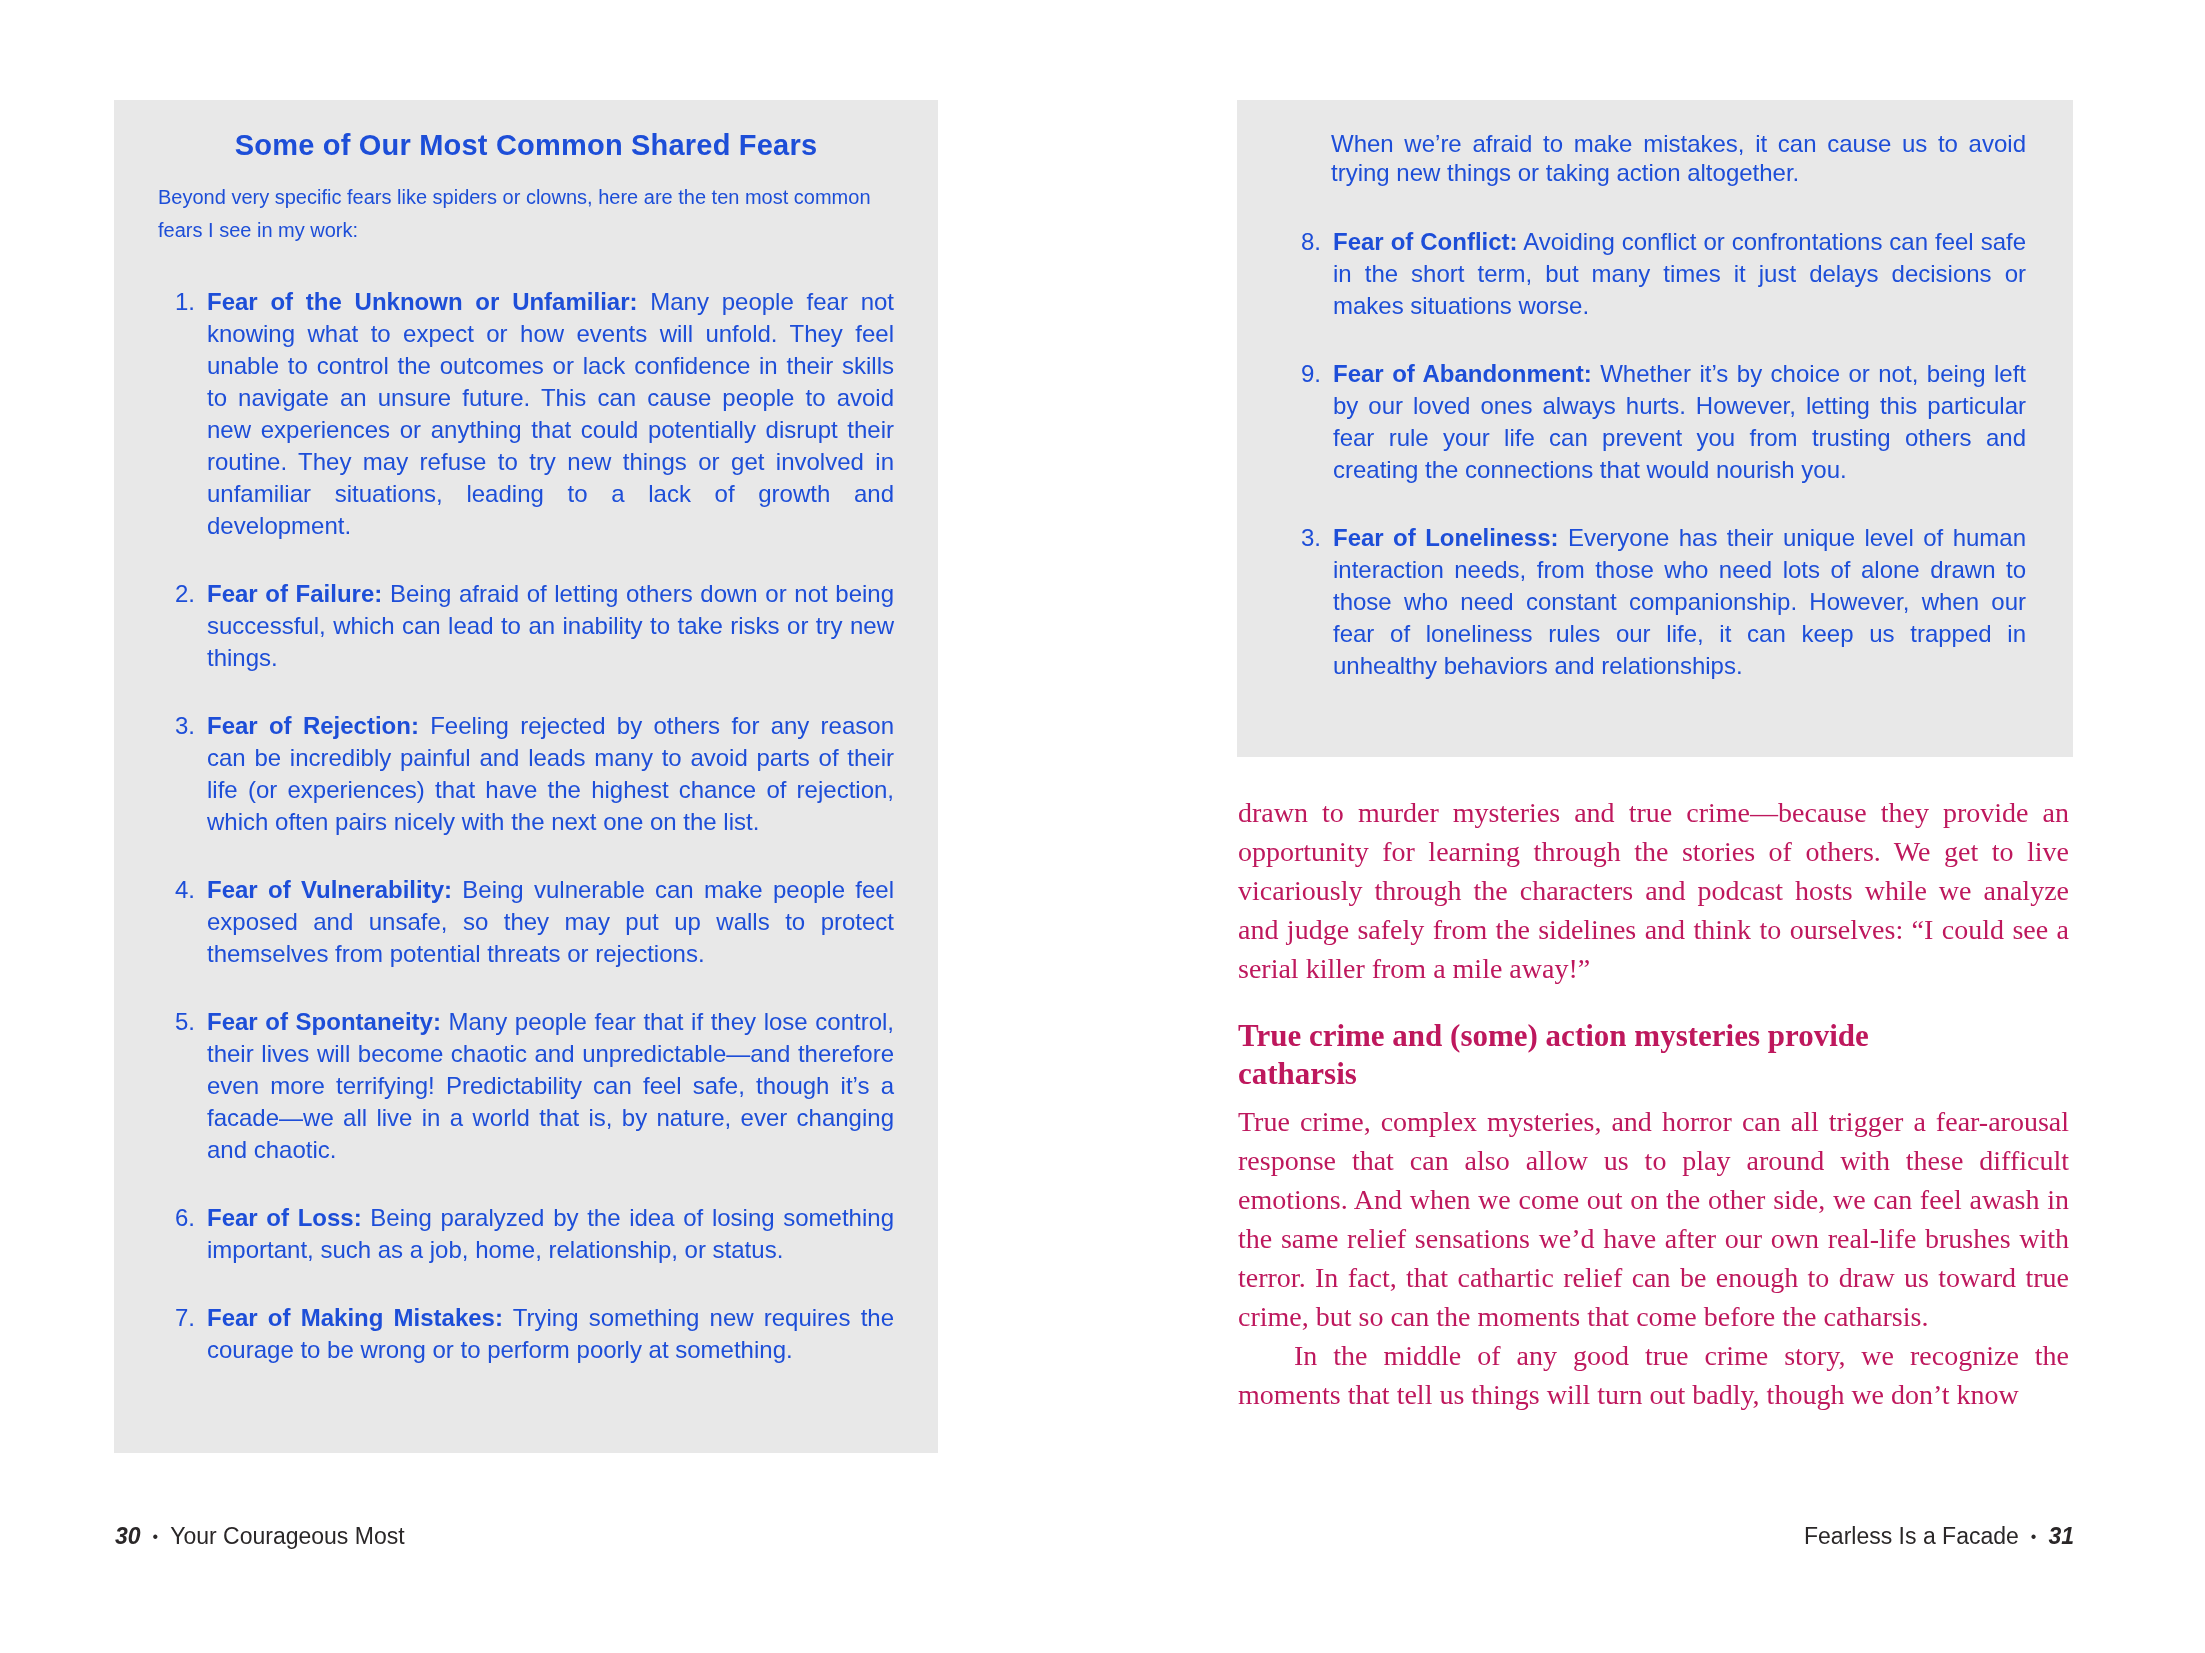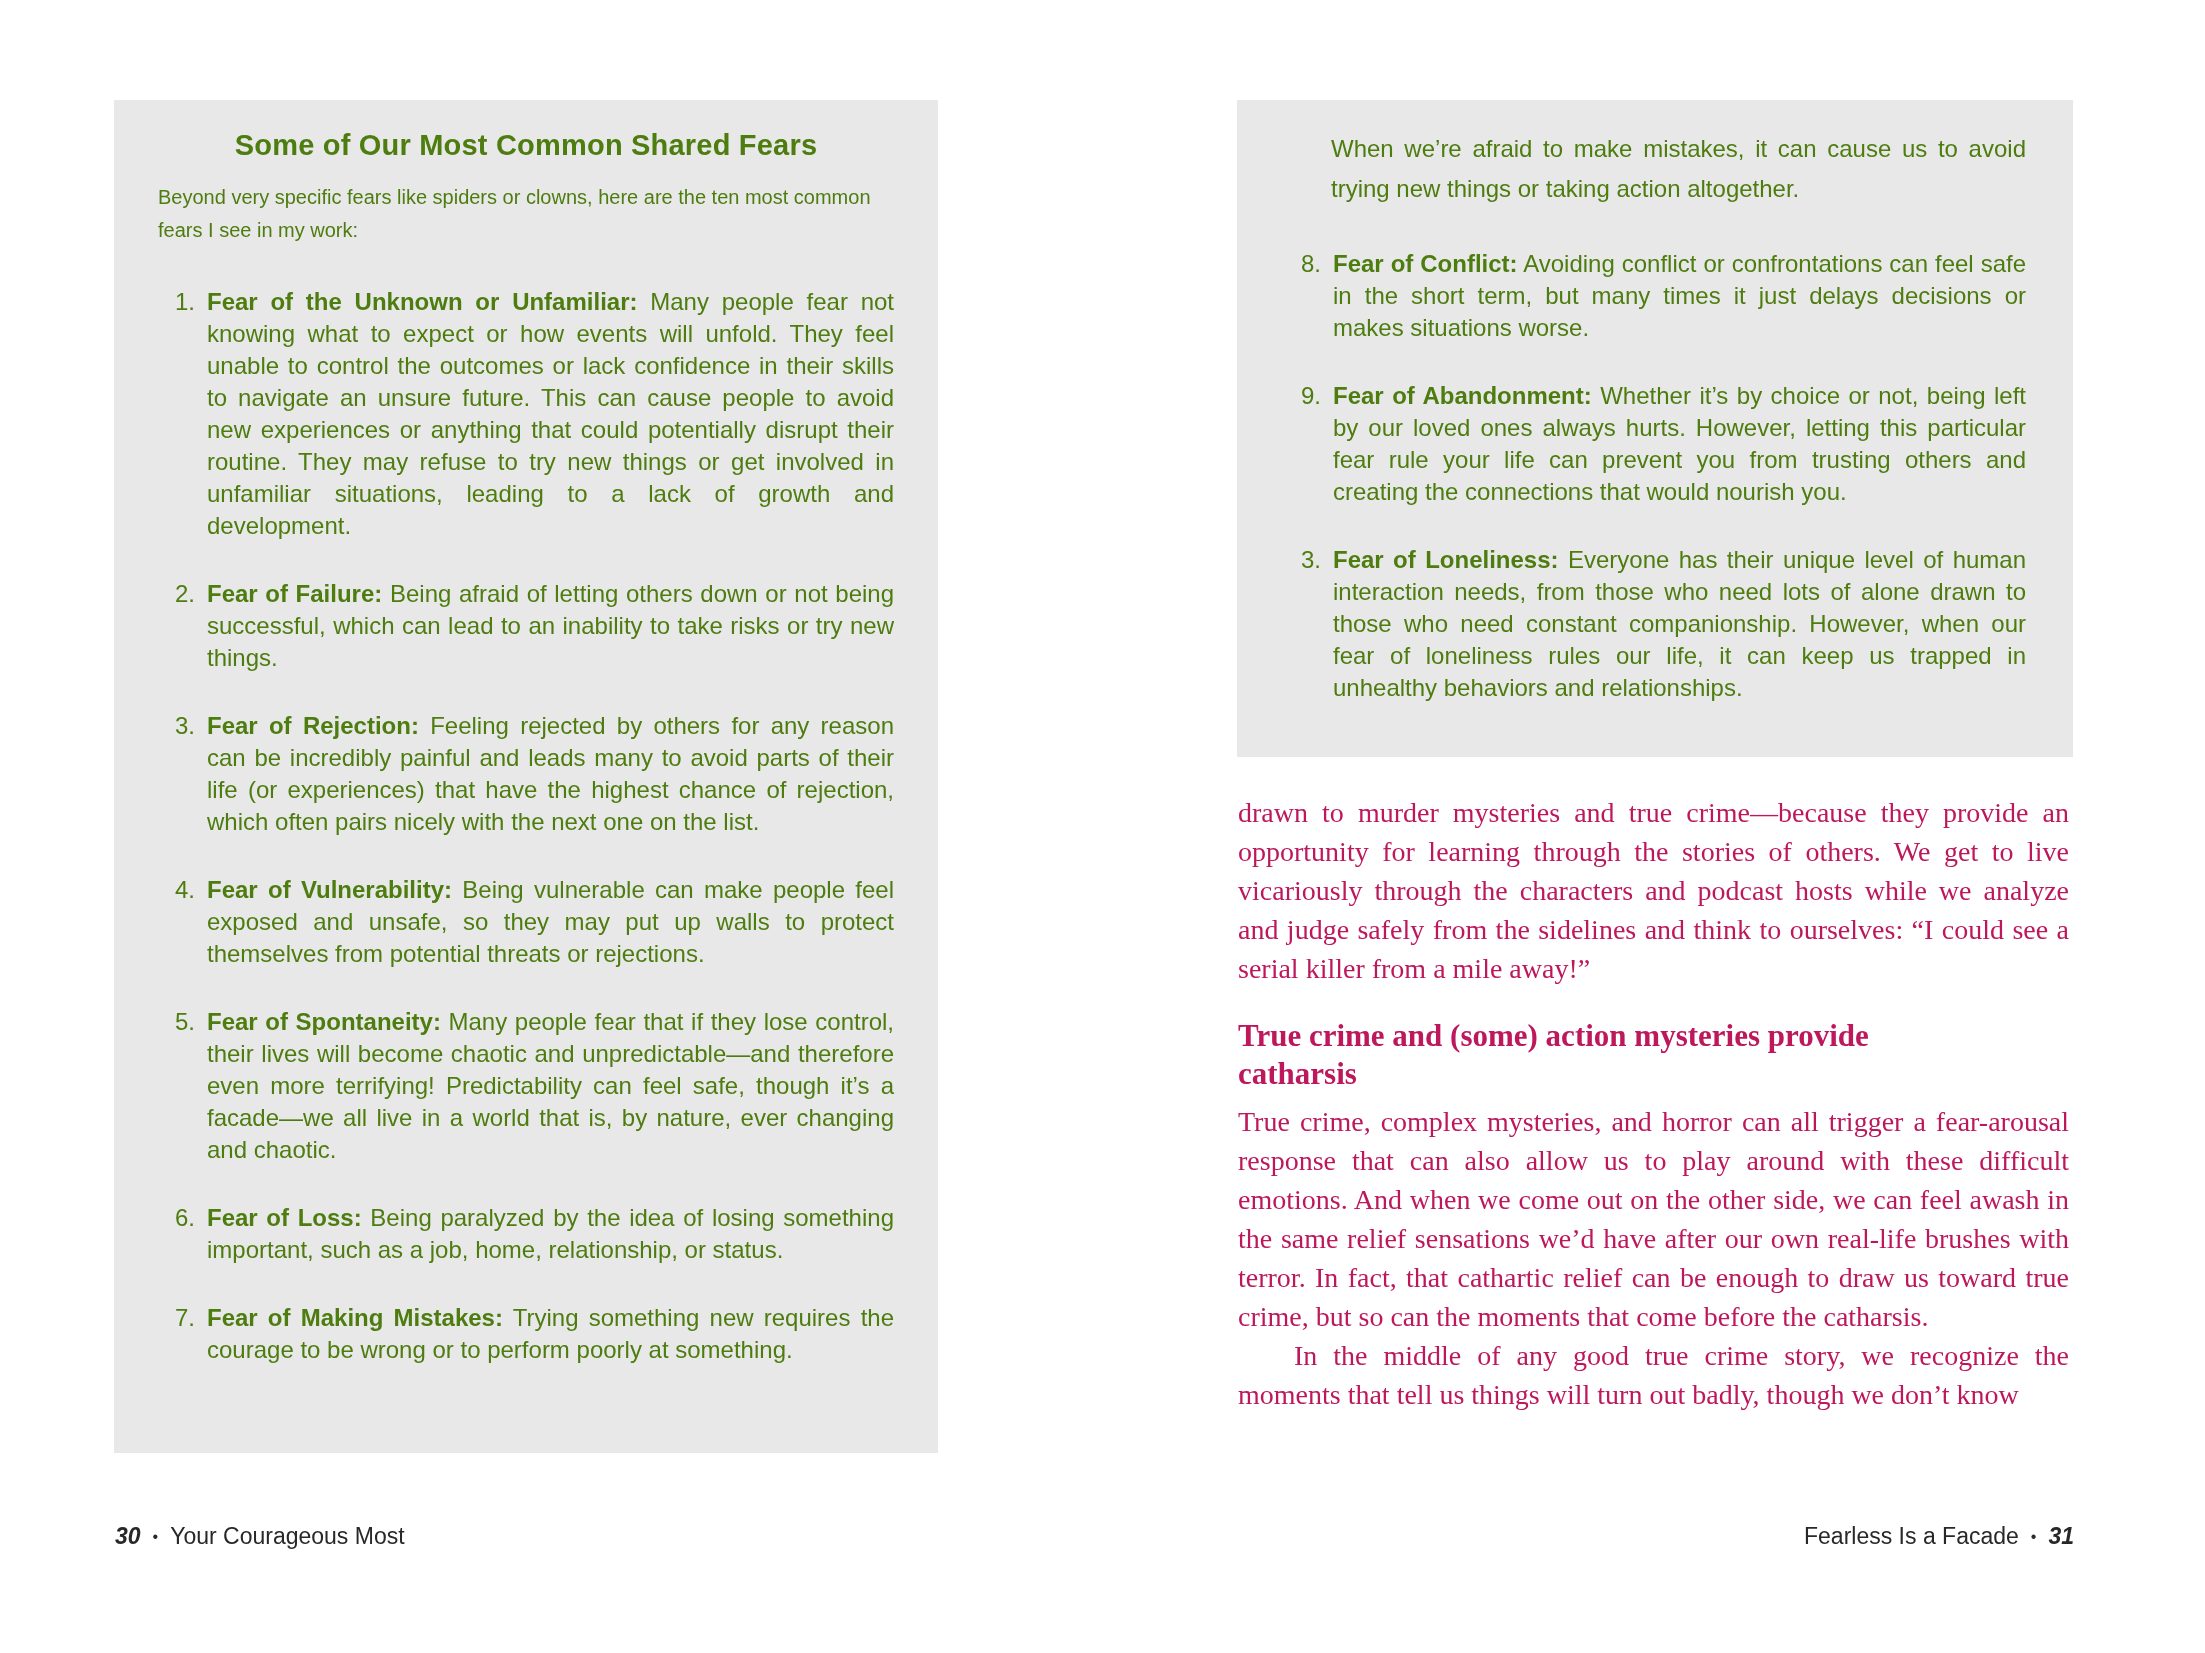--- a/index.html
+++ b/index.html
@@ -15,21 +15,21 @@
     color: #232122;
     overflow: hidden;
   }
 
   
   .fear-box {
     position: absolute;
     background: #e8e8e8;
     box-sizing: border-box;
     font-family: "Liberation Sans", sans-serif;
-    color: #4d7c0f;
+    color: #1d4ed8;
   }
   .fear-box.left {
     left: 114px;
     top: 100px;
     width: 824px;
     min-height: 1353px;
     padding: 24px 44px 34px 44px;
   }
   .fear-box.right {
     left: 1237px;
@@ -67,21 +67,21 @@
   .fear-item .num {
     position: absolute;
     left: 0;
     top: 0;
     width: 37px;
     text-align: right;
   }
   .fear-item .lead { font-weight: bold; }
   .box-continuation {
     font-size: 24px;
-    line-height: 40px;
+    line-height: 29px;
     text-align: justify;
     margin: 0 0 39px 47px;
   }
 
   
   .body-text {
     position: absolute;
     left: 1238px;
     top: 793px;
     width: 831px;

